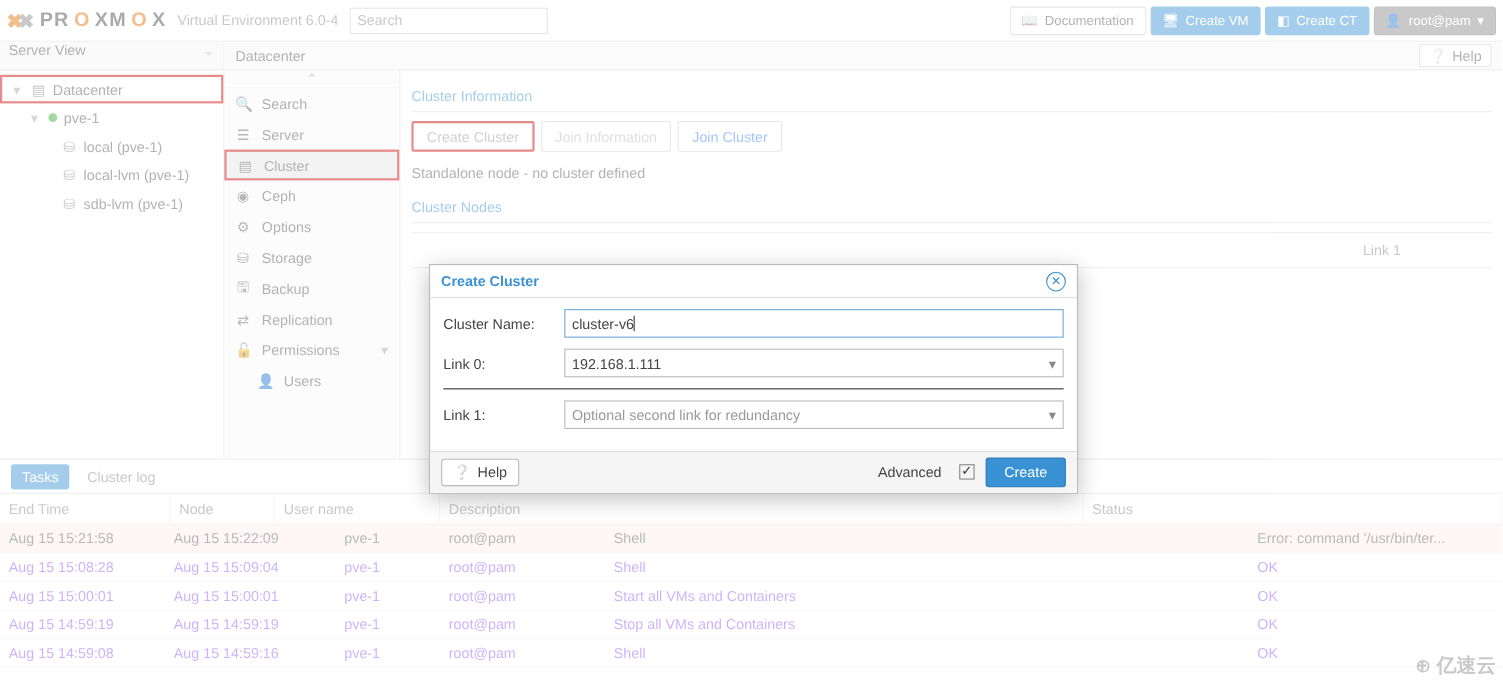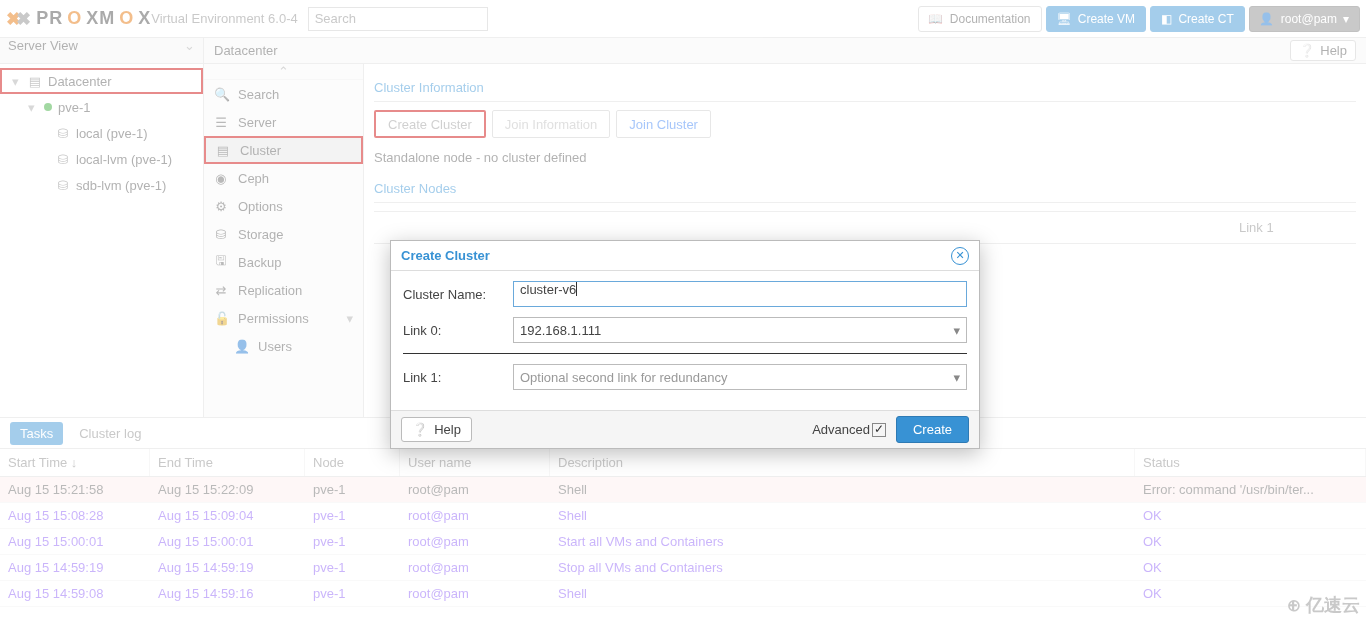--- a/index.html
+++ b/index.html
@@ -4,21 +4,21 @@
 <style>
 *{box-sizing:border-box;margin:0;padding:0}
 body{font-family:"Helvetica Neue",Arial,sans-serif;font-size:13px;color:#555;background:#fff;width:1366px;height:623px;overflow:hidden;position:relative}
 .opac{opacity:.45;pointer-events:none}
 
 .hdr{height:38px;display:flex;align-items:center;padding:0 6px;border-bottom:1px solid #ddd}
 .logo{display:flex;align-items:center;gap:4px;font-weight:700;font-size:18px;letter-spacing:1px;color:#444}
 .logo-o{color:#e57000}
 .logo-x1{color:#e57000;font-weight:900}
 .logo-x2{color:#888;font-weight:900}
-.env{color:#888}
+.env{margin-left:10px;color:#888}
 .srch{margin-left:10px;height:24px;width:180px;border:1px solid #ccc;background:#fff;padding:0 6px;color:#888;display:flex;align-items:center}
 .hdr-sp{flex:1}
 .btn{height:26px;padding:0 10px;display:inline-flex;align-items:center;gap:6px;border:1px solid #ccc;border-radius:3px;background:#fff;color:#555;font-size:12px;cursor:pointer;margin-left:4px}
 .btn-blue{background:#3892d4;border-color:#3892d4;color:#fff}
 .btn-dk{background:#888;border-color:#777;color:#fff}
 .btn .ic{font-size:12px}
 
 .main{display:flex;height:379px}
 .sv-hdr{background:#f5f5f5;border-bottom:1px solid #ddd;height:26px;display:flex;align-items:flex-start;padding:0 8px;color:#555;justify-content:space-between}
 .sv-hdr .chv{color:#aaa}
@@ -65,30 +65,30 @@
 .trow.err>div{color:#666}
 .trow.err{background:#fdeeee}
 
 .modal{position:absolute;left:390px;top:240px;width:590px;background:#fff;border:1px solid #bbb;box-shadow:0 5px 20px rgba(0,0,0,.25);z-index:10}
 .mhdr{height:30px;display:flex;align-items:center;justify-content:space-between;padding:0 10px;border-bottom:1px solid #ddd}
 .mhdr .mt{color:#3892d4;font-weight:600}
 .mhdr .mc{color:#3892d4;border:1px solid #3892d4;border-radius:50%;width:18px;height:18px;display:inline-flex;align-items:center;justify-content:center;font-size:11px;cursor:pointer}
 .mbody{padding:10px 12px}
 .frm{display:flex;align-items:center;margin-bottom:10px}
 .frm label{width:110px;color:#444}
-.frm .finput{flex:1;height:26px;border:1px solid #bbb;padding:0 6px;display:flex;background:#fff;color:#444}
+.frm .finput{flex:1;height:26px;border:1px solid #bbb;padding:0 6px;display:flex;align-items:center;background:#fff;color:#444}
 .frm .finput.focus{border-color:#6aa9db}
 .frm .fsel{flex:1;height:26px;border:1px solid #bbb;padding:0 6px;display:flex;align-items:center;justify-content:space-between;color:#444;background:#fff}
 .frm .fsel .dv{color:#888}
 .frm .fsel.ph{color:#999}
 .hr{border:none;border-top:1px solid #333;margin:6px 0 10px}
 .mftr{height:38px;background:#f5f5f5;border-top:1px solid #ddd;display:flex;align-items:center;padding:0 10px;justify-content:space-between}
 .mftr .hbtn{border:1px solid #bbb;background:#fff;border-radius:3px;padding:4px 10px;display:inline-flex;align-items:center;gap:6px;color:#444}
 .mftr .rgrp{display:flex;align-items:center;gap:10px}
-.mftr .adv{display:flex;align-items:flex-end;gap:2px;color:#444}
+.mftr .adv{display:flex;align-items:flex-start;gap:16px;color:#444}
 .mftr .cbtn{background:#3892d4;color:#fff;border:1px solid #2e7ab4;border-radius:3px;padding:5px 16px;cursor:pointer}
 .chk{width:14px;height:14px;border:1px solid #888;display:inline-block;position:relative}
 .chk::after{content:"✓";position:absolute;top:-2px;left:1px;font-size:12px;color:#333}
 
 .wm{position:absolute;right:6px;bottom:6px;color:#c9c9c9;font-size:18px;font-weight:700;z-index:5}
 
 .caret{display:inline-block;width:1px;height:14px;background:#333;vertical-align:middle}
 </style>
 </head>
 <body>
@@ -240,21 +240,20 @@
     </div>
   </div>
 </div>
 
 <div class="tasks opac">
   <div class="ttabs">
     <div class="ttab sel"><span>Tasks</span></div>
     <div class="ttab"><span>Cluster log</span></div>
   </div>
   <div class="tgrid-h">
-    <div class="c1">Start Time ↓</div>
     <div class="c2">End Time</div>
     <div class="c3">Node</div>
     <div class="c4">User name</div>
     <div class="c5">Description</div>
     <div class="c6">Status</div>
   </div>
   <div id="task-rows">
       <div class="trow err">
         <div class="c1">Aug 15 15:21:58</div>
         <div class="c2">Aug 15 15:22:09</div>

